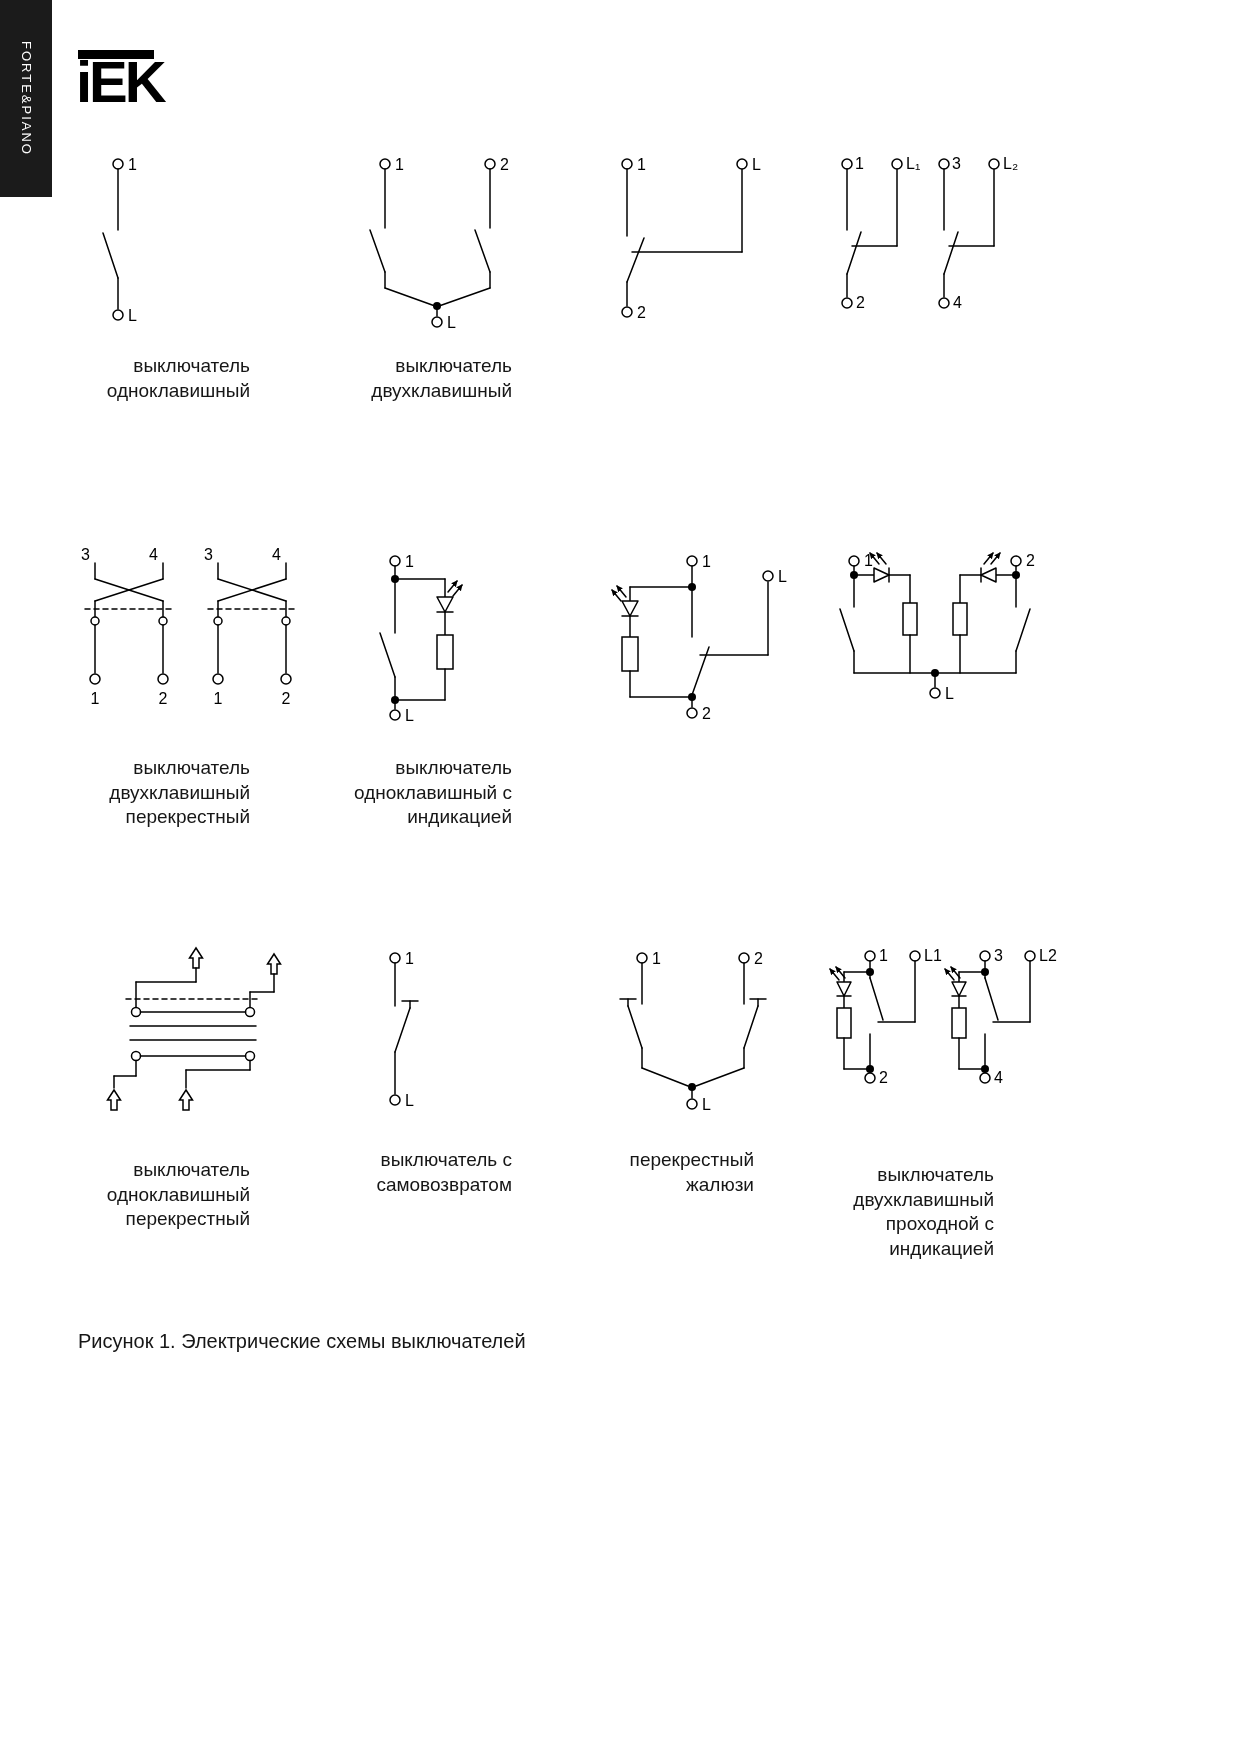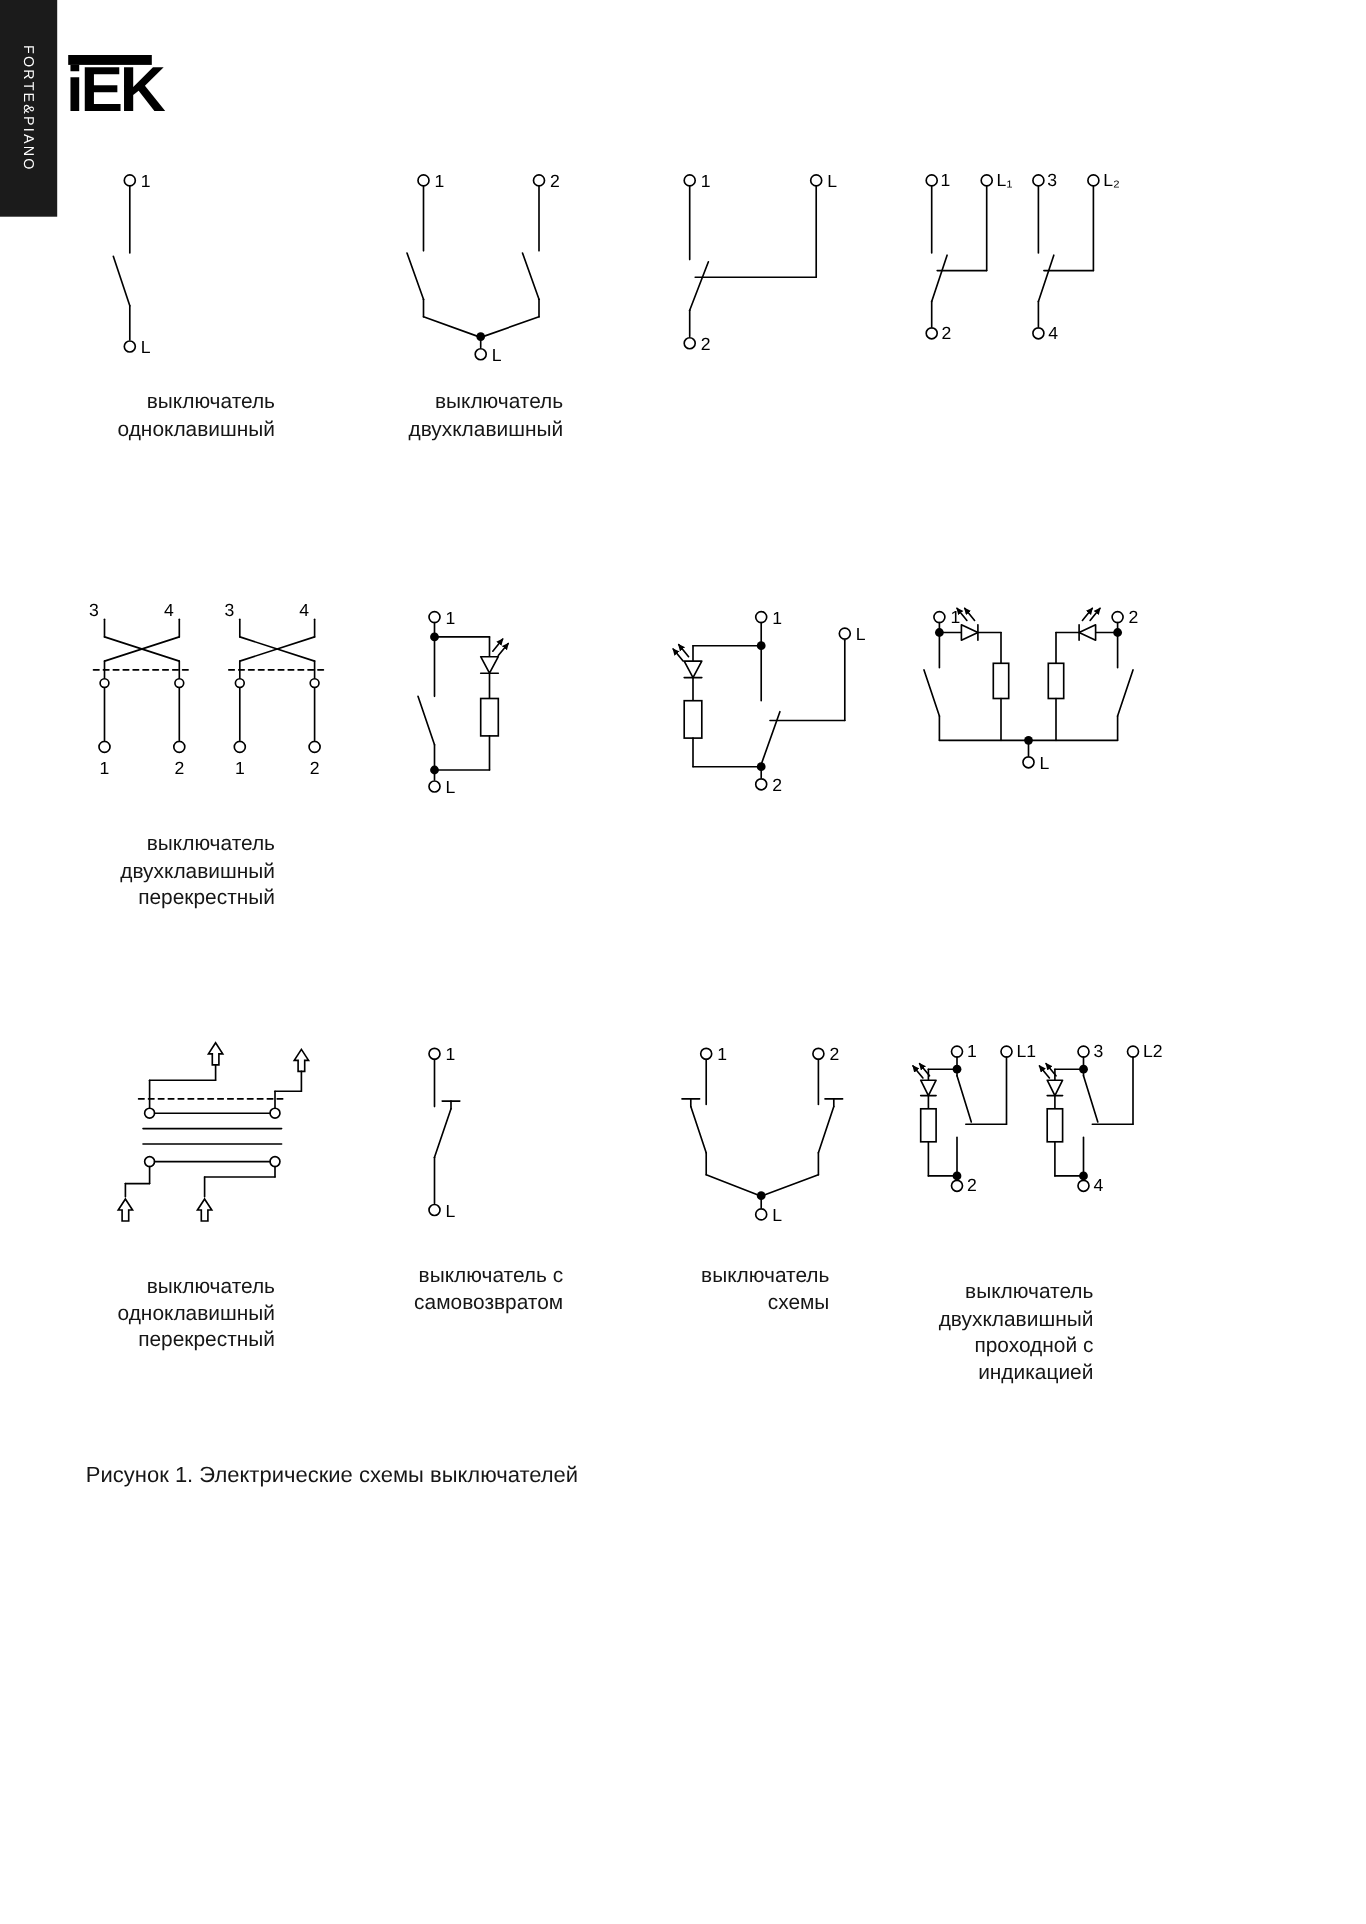--- a/index.html
+++ b/index.html
@@ -10,21 +10,21 @@
     overflow:hidden;
   }
   .series-tab {
     position:absolute; left:0; top:0; width:52px; height:197px;
     background:#1b1b1b; display:flex; align-items:center; justify-content:center;
   }
   .series-tab span {
     writing-mode:vertical-rl; color:#fff; font-size:13px; letter-spacing:2px;
     white-space:nowrap;
   }
-  .logo { position:absolute; left:60px; top:50px; width:130px; }
+  .logo { position:absolute; left:76px; top:50px; width:130px; }
   .logo-bar { width:76px; height:9px; background:#000; margin-left:2px; }
   .logo-text {
     font-size:58px; font-weight:800; letter-spacing:-3px; line-height:1;
     margin-top:-6px; color:#000;
   }
   .grid { position:absolute; left:78px; top:148px; }
   .row { display:flex; height:397px; }
   .row.last { height:auto; }
   .cell { flex:0 0 auto; }
   .c1 { width:262px; } .c2 { width:242px; } .c3 { width:240px; } .c4 { width:300px; }
@@ -206,20 +206,21 @@
         <line class="w" x1="105" y1="34" x2="105" y2="52"></line>
         <polygon class="tri" points="97,52 113,52 105,67"></polygon>
         <line class="w" x1="97" y1="67" x2="113" y2="67"></line>
         <line class="w" x1="108" y1="47" x2="117" y2="36" marker-end="url(#ah)"></line>
         <line class="w" x1="113" y1="51" x2="122" y2="40" marker-end="url(#ah)"></line>
         <line class="w" x1="105" y1="67" x2="105" y2="90"></line>
         <rect class="comp" x="97" y="90" width="16" height="34"></rect>
         <line class="w" x1="105" y1="124" x2="105" y2="155"></line>
         <line class="w" x1="105" y1="155" x2="55" y2="155"></line>
       </svg>
+      <div class="caption">выключатель одноклавишный с индикацией</div>
     </div>
 
     <div class="cell c3">
       <svg class="scheme" viewBox="0 0 240 195" width="240" height="195">
         <circle class="term" cx="110" cy="16" r="5"></circle>
         <text x="120" y="22">1</text>
         <line class="w" x1="110" y1="21" x2="110" y2="92"></line>
         <circle class="dot" cx="110" cy="42" r="4"></circle>
 
         <line class="w" x1="110" y1="42" x2="48" y2="42"></line>
@@ -350,21 +351,21 @@
         <line class="w" x1="162" y1="106" x2="176" y2="64"></line>
         <line class="w" x1="168" y1="57" x2="184" y2="57"></line>
         <line class="w" x1="176" y1="57" x2="176" y2="64"></line>
         <line class="w" x1="162" y1="106" x2="162" y2="126"></line>
         <line class="w" x1="162" y1="126" x2="114" y2="144"></line>
         <circle class="dot" cx="110" cy="145" r="4"></circle>
         <line class="w" x1="110" y1="145" x2="110" y2="156"></line>
         <circle class="term" cx="110" cy="162" r="5"></circle>
         <text x="120" y="168">L</text>
       </svg>
-      <div class="caption">выключатель схемы</div>
+      <div class="caption">перекрестный жалюзи</div>
     </div>
 
     <div class="cell c4">
       <svg class="scheme" viewBox="0 0 250 205" width="250" height="205">
 
         <circle class="term" cx="48" cy="14" r="5"></circle>
         <text x="57" y="19">1</text>
         <circle class="term" cx="93" cy="14" r="5"></circle>
         <text x="102" y="19">L1</text>
         <circle class="dot" cx="48" cy="30" r="4"></circle>

